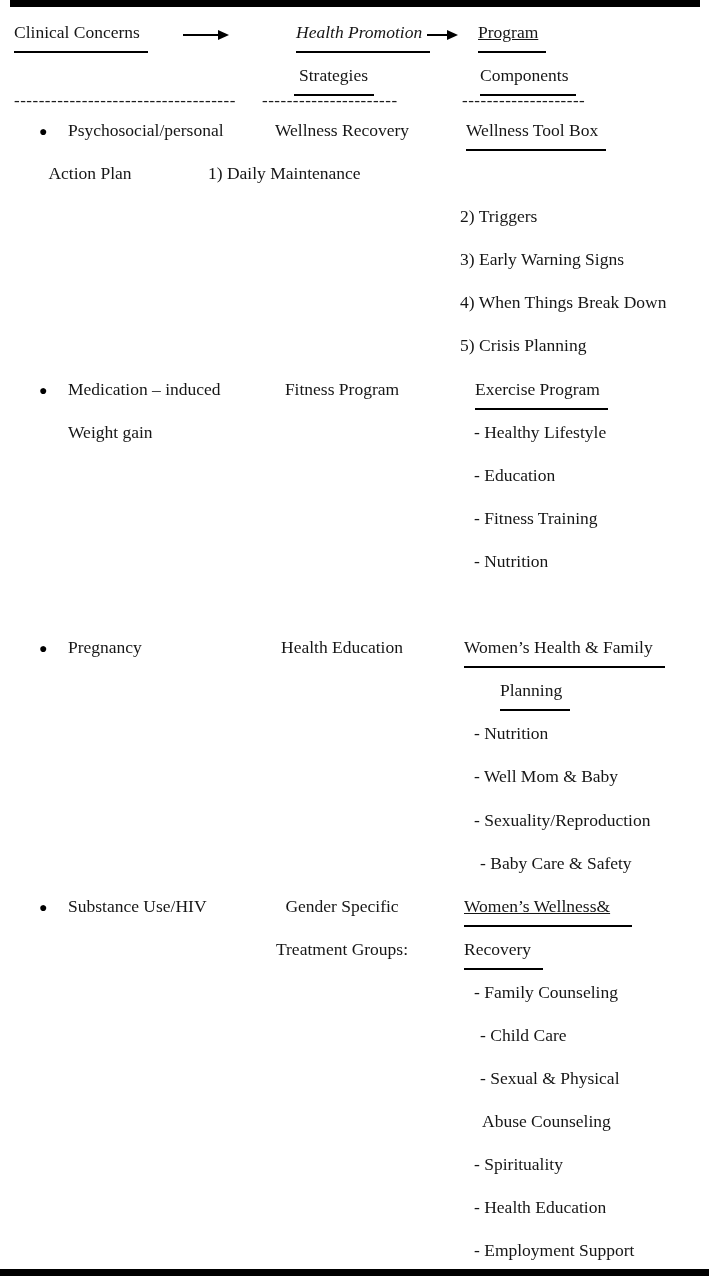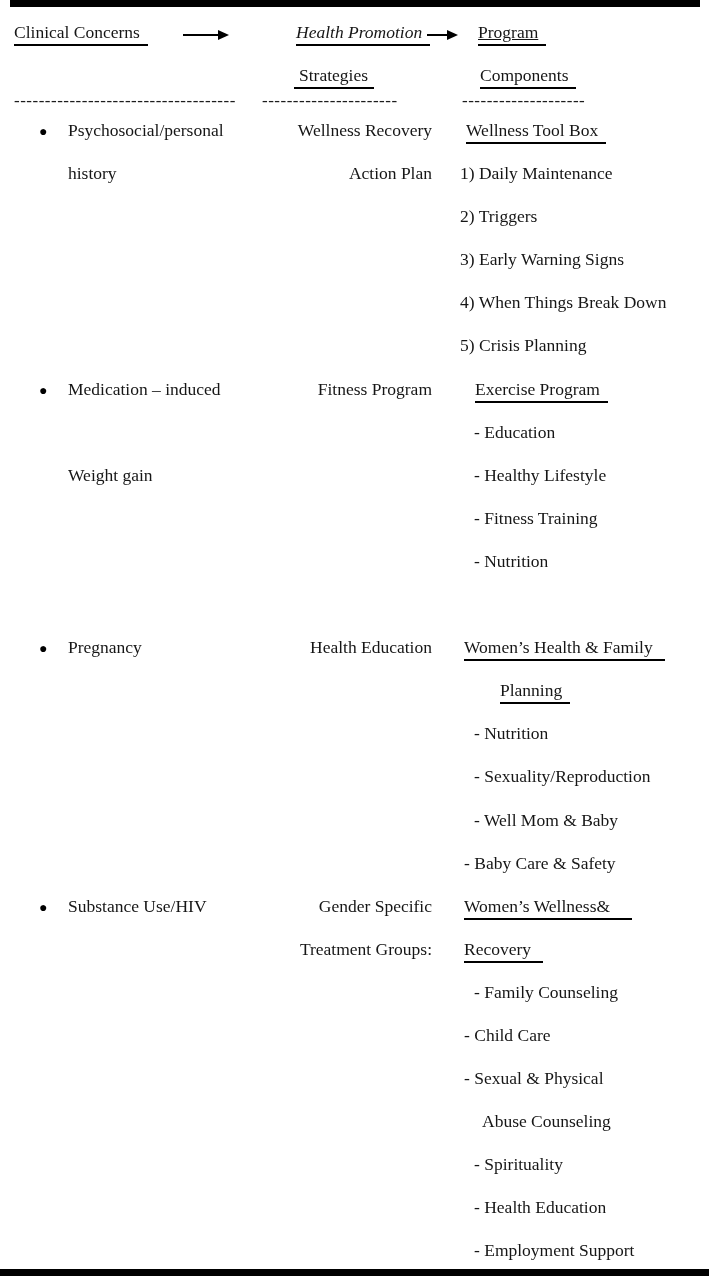--- a/index.html
+++ b/index.html
@@ -22,26 +22,26 @@
     background: #000000;
   }
   .rule-top { left: 10px; top: 0; width: 690px; height: 7px; }
   .rule-bottom { left: 0; top: 1269px; width: 709px; height: 7px; }
 
   .abs { position: absolute; white-space: nowrap; line-height: 21px; }
 
   .u {
     display: inline-block;
     border-bottom: 2px solid #000000;
-    padding-bottom: 1px;
+    padding-bottom: 8px;
     padding-right: 8px;
   }
   .u2 { padding-left: 5px; padding-right: 6px; }
   .prM { padding-right: 12px; }
-  .prL { padding-right: 22px; }
+  .prL { padding-right: 22px; text-decoration: underline; }
 
   .sep {
     letter-spacing: 0.5px;
     color: #1c1c1c;
     font-size: 17px;
   }
 
   .arrow { position: absolute; }
 
   .content {
@@ -55,42 +55,42 @@
     width: 252px;
     box-sizing: border-box;
     padding-left: 68px;
     position: relative;
     white-space: nowrap;
     line-height: 21px;
   }
   .c2 {
     width: 180px;
     box-sizing: border-box;
-    text-align: right;
+    text-align: center;
     white-space: nowrap;
     line-height: 21px;
   }
   .c3 {
     width: 277px;
     box-sizing: border-box;
     padding-left: 28px;
     white-space: nowrap;
     line-height: 21px;
   }
   .bullet {
     position: absolute;
     left: 39px;
     top: 1px;
     font-size: 14px;
     color: #000000;
   }
   .m6  { margin-left: 6px; }
   .m14 { margin-left: 14px; }
   .m15 { margin-left: 15px; }
-  .m16 { margin-left: 4px; }
+  .m16 { margin-left: 20px; }
   .m20 { margin-left: 4px; }
   .m22 { margin-left: 22px; font-family: Liberation Serif, serif; }
   .m40 { margin-left: 40px; }
 </style>
 </head>
 <body>
 
 <div class="page">
   <div class="rule rule-top"></div>
 
@@ -119,21 +119,20 @@
 
   <div class="content">
 
     <div class="row">
       <div class="c1"><span class="bullet">●</span><span>Psychosocial/personal</span></div>
       <div class="c2">Wellness Recovery</div>
       <div class="c3"><span class="u m6">Wellness Tool Box</span></div>
     </div>
 
     <div class="row">
-      <div class="c1">history</div>
       <div class="c2">Action Plan</div>
       <div class="c3">1) Daily Maintenance</div>
     </div>
 
     <div class="row">
       <div class="c1"></div>
       <div class="c2"></div>
       <div class="c3">2) Triggers</div>
     </div>
 
@@ -155,29 +154,29 @@
       <div class="c3">5) Crisis Planning</div>
     </div>
 
     <div class="row">
       <div class="c1"><span class="bullet">●</span><span>Medication – induced</span></div>
       <div class="c2">Fitness Program</div>
       <div class="c3"><span class="u m15">Exercise Program</span></div>
     </div>
 
     <div class="row">
+      <div class="c1">Weight gain</div>
+      <div class="c2"></div>
+      <div class="c3"><span class="m14">- Healthy Lifestyle</span></div>
+    </div>
+
+    <div class="row">
       <div class="c1"></div>
       <div class="c2"></div>
       <div class="c3"><span class="m14">- Education</span></div>
-    </div>
-
-    <div class="row">
-      <div class="c1">Weight gain</div>
-      <div class="c2"></div>
-      <div class="c3"><span class="m14">- Healthy Lifestyle</span></div>
     </div>
 
     <div class="row">
       <div class="c1"></div>
       <div class="c2"></div>
       <div class="c3"><span class="m14">- Fitness Training</span></div>
     </div>
 
     <div class="row">
       <div class="c1"></div>
@@ -204,27 +203,27 @@
 
     <div class="row">
       <div class="c1"></div>
       <div class="c2"></div>
       <div class="c3"><span class="m14">- Nutrition</span></div>
     </div>
 
     <div class="row">
       <div class="c1"></div>
       <div class="c2"></div>
+      <div class="c3"><span class="m14">- Well Mom &amp; Baby</span></div>
+    </div>
+
+    <div class="row">
+      <div class="c1"></div>
+      <div class="c2"></div>
       <div class="c3"><span class="m14">- Sexuality/Reproduction</span></div>
-    </div>
-
-    <div class="row">
-      <div class="c1"></div>
-      <div class="c2"></div>
-      <div class="c3"><span class="m14">- Well Mom &amp; Baby</span></div>
     </div>
 
     <div class="row">
       <div class="c1"></div>
       <div class="c2"></div>
       <div class="c3"><span class="m16">- Baby Care &amp; Safety</span></div>
     </div>
 
     <div class="row">
       <div class="c1"><span class="bullet">●</span><span>Substance Use/HIV</span></div>

